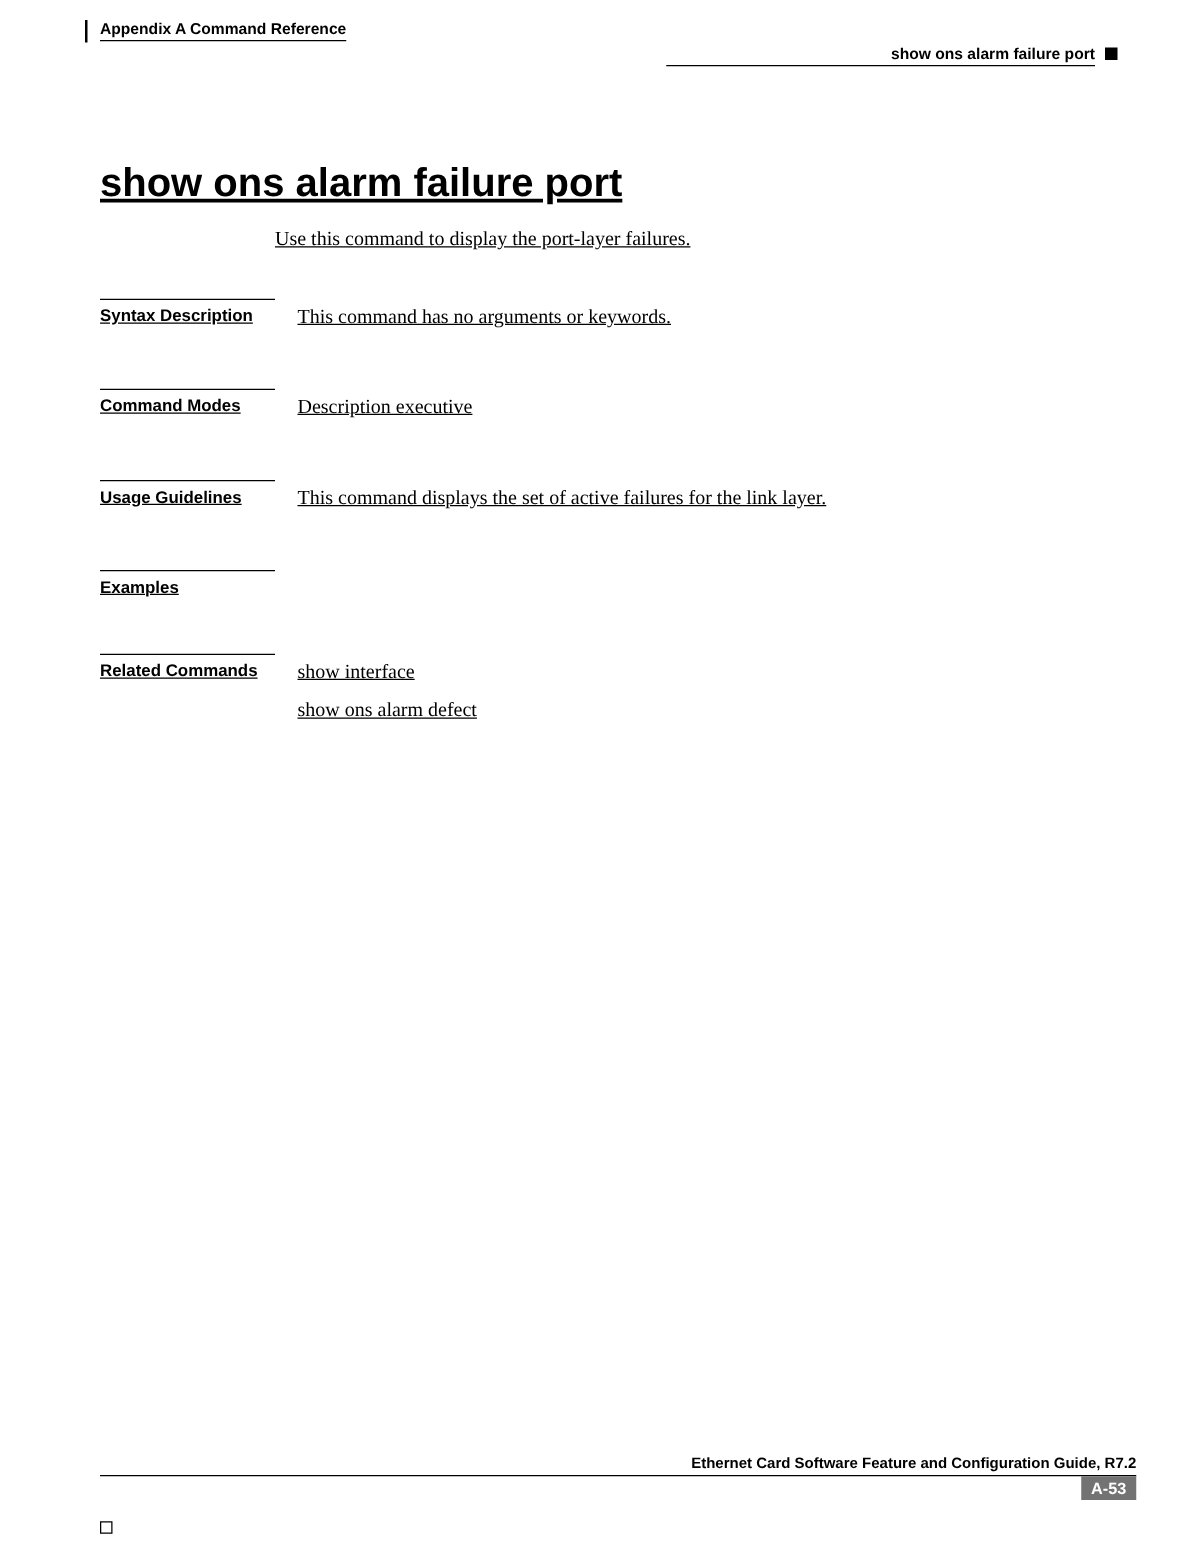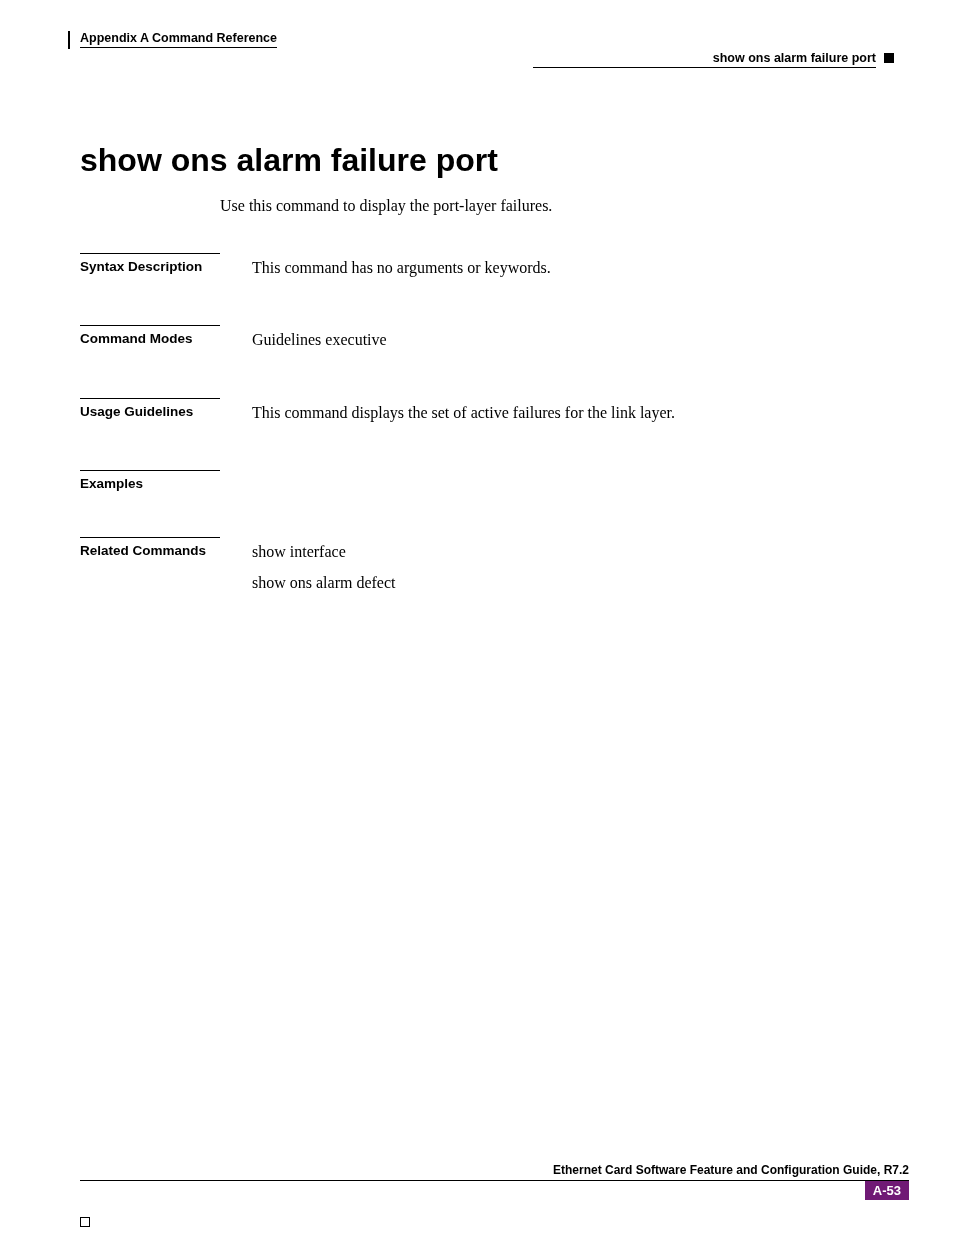--- a/index.html
+++ b/index.html
@@ -5,21 +5,22 @@
   * { margin: 0; padding: 0; box-sizing: border-box; }
   body {
     font-family: "Times New Roman", Times, serif;
     background: #fff;
     width: 954px;
     height: 1235px;
     position: relative;
     color: #000;
   }
   .page {
-    padding: 28px 60px 0 80px;
+    padding: 14px 60px 0 80px;
+    text-decoration: underline;
   }
   .header-row {
     position: relative;
     height: 40px;
   }
   .appendix-label {
     font-family: Arial, Helvetica, sans-serif;
     font-weight: bold;
     font-size: 12.5px;
     border-bottom: 1.5px solid #000;
@@ -68,35 +69,35 @@
   }
   .intro {
     font-size: 16px;
     margin-left: 140px;
     margin-bottom: 38px;
   }
   .section {
     display: flex;
     margin-bottom: 46px;
     align-items: flex-start;
-    gap: 32px;
   }
   .section-label {
     width: 140px;
     flex-shrink: 0;
     font-family: Arial, Helvetica, sans-serif;
     font-weight: bold;
     font-size: 13.5px;
     border-top: 1.5px solid #000;
     padding-top: 5px;
   }
   .section-body {
     font-size: 16px;
     padding-top: 4px;
     line-height: 1.4;
+    margin-left: 18px;
   }
   .code {
     font-family: "Courier New", Courier, monospace;
     font-size: 14px;
     white-space: pre;
     line-height: 1.15;
   }
   .code-bold { font-weight: bold; }
   .related-item {
     margin-bottom: 8px;
@@ -121,21 +122,21 @@
     font-size: 12px;
   }
   .footer-bottom {
     position: relative;
     height: 24px;
   }
   .page-badge {
     position: absolute;
     right: 0;
     top: 0;
-    background: #701a75;
+    background: #737373;
     color: #fff;
     font-family: Arial, Helvetica, sans-serif;
     font-weight: bold;
     font-size: 13px;
     padding: 2px 8px;
   }
   .footer-left-mark{
     position:absolute;
     left:0; bottom:-22px;
     width:10px;height:10px;border:1.5px solid #000;
@@ -156,21 +157,21 @@
   <p class="intro">Use this command to display the port-layer failures.</p>
 
   <div class="section">
     <div class="section-label">Syntax Description</div>
     <div class="section-body">This command has no arguments or keywords.</div>
   </div>
 
 
   <div class="section">
     <div class="section-label">Command Modes</div>
-    <div class="section-body">Guidelines executive</div>
+    <div class="section-body">Description executive</div>
   </div>
 
   <div class="section">
     <div class="section-label">Usage Guidelines</div>
     <div class="section-body">This command displays the set of active failures for the link layer.</div>
   </div>
 
   <div class="section">
     <div class="section-label">Examples</div>
   </div>

